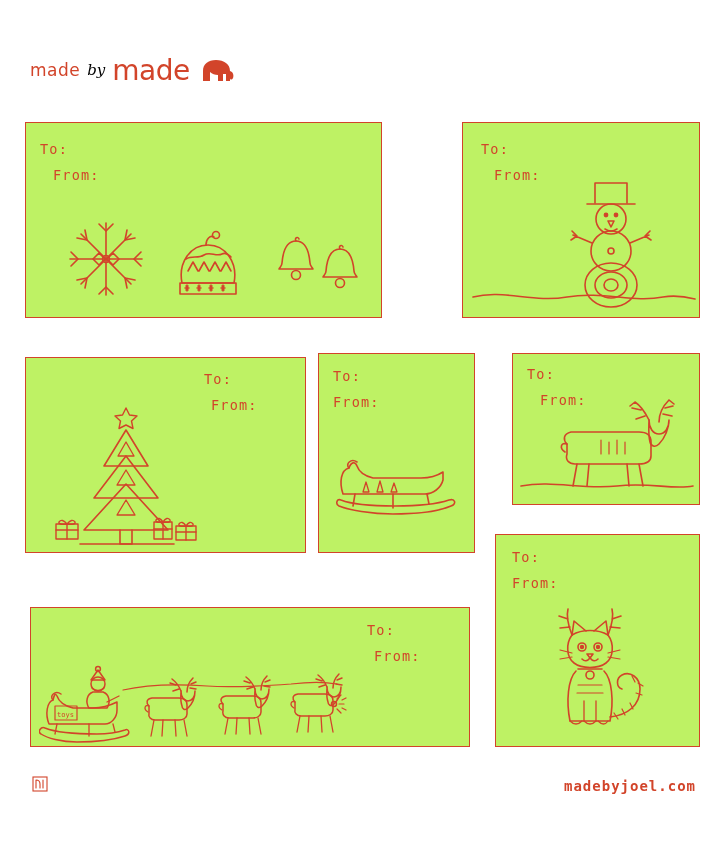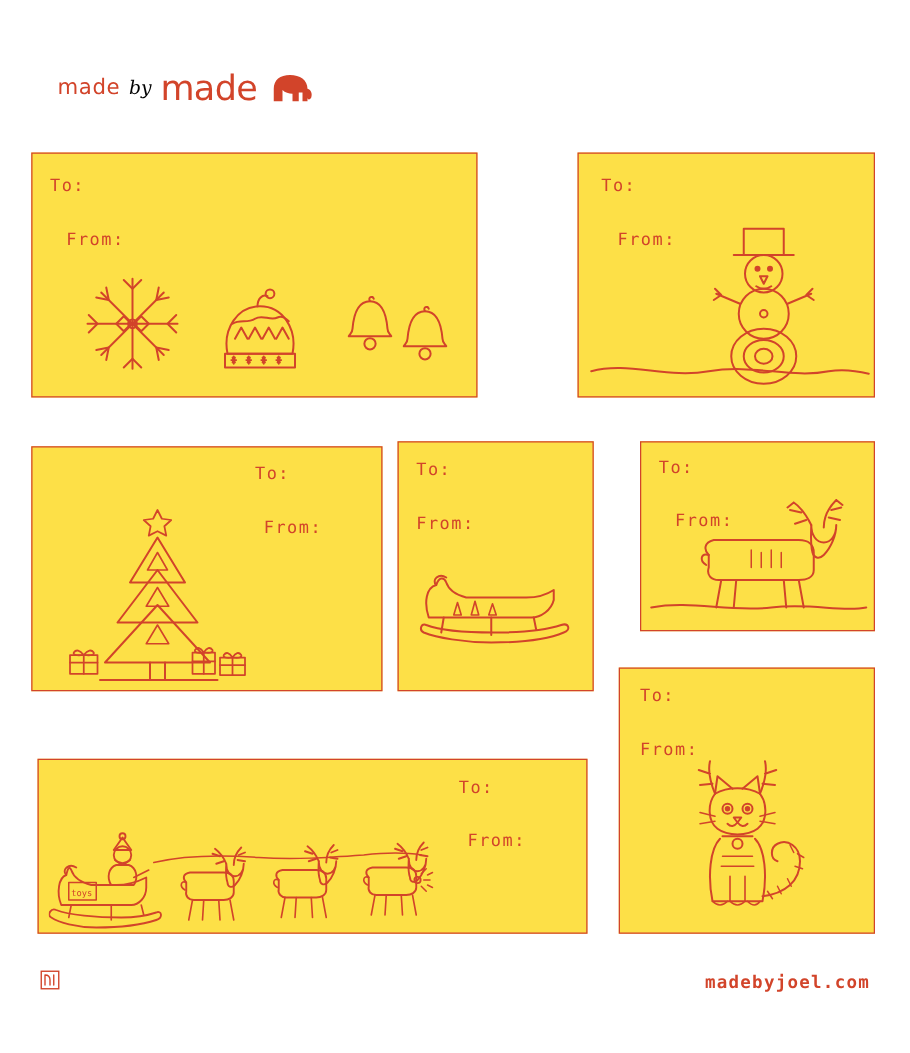--- a/index.html
+++ b/index.html
@@ -16,21 +16,21 @@
     overflow: hidden;
   }
   .page {
     position: absolute;
     inset: 0;
   }
 
   
   .brand {
     position: absolute;
-    left: 46px;
+    left: 30px;
     top: 55px;
     display: flex;
     align-items: center;
     gap: 7px;
     white-space: nowrap;
   }
   .brand-made {
     font-family: "DejaVu Sans", sans-serif;
     font-size: 17px;
     letter-spacing: .5px;
@@ -55,33 +55,33 @@
   .brand-elephant {
     position: relative;
     top: 2px;
   }
 
   
   .tag {
     position: absolute;
     border: 1.4px solid #d2442a;
     box-sizing: border-box;
-    background: #fde047;
+    background: #bef264;
     overflow: hidden;
   }
   .tolines {
     position: absolute;
     font-family: "DejaVu Sans Mono", monospace;
     font-size: 13.5px;
     letter-spacing: 1.2px;
     color: #d2442a;
     line-height: 1;
   }
   .tolines .from {
-    margin-top: 29px;
+    margin-top: 12px;
     margin-left: 13px;
   }
   .tolines.right .from {
     margin-left: 0;
     margin-right: 0;
   }
   .art {
     position: absolute;
     pointer-events: none;
   }

